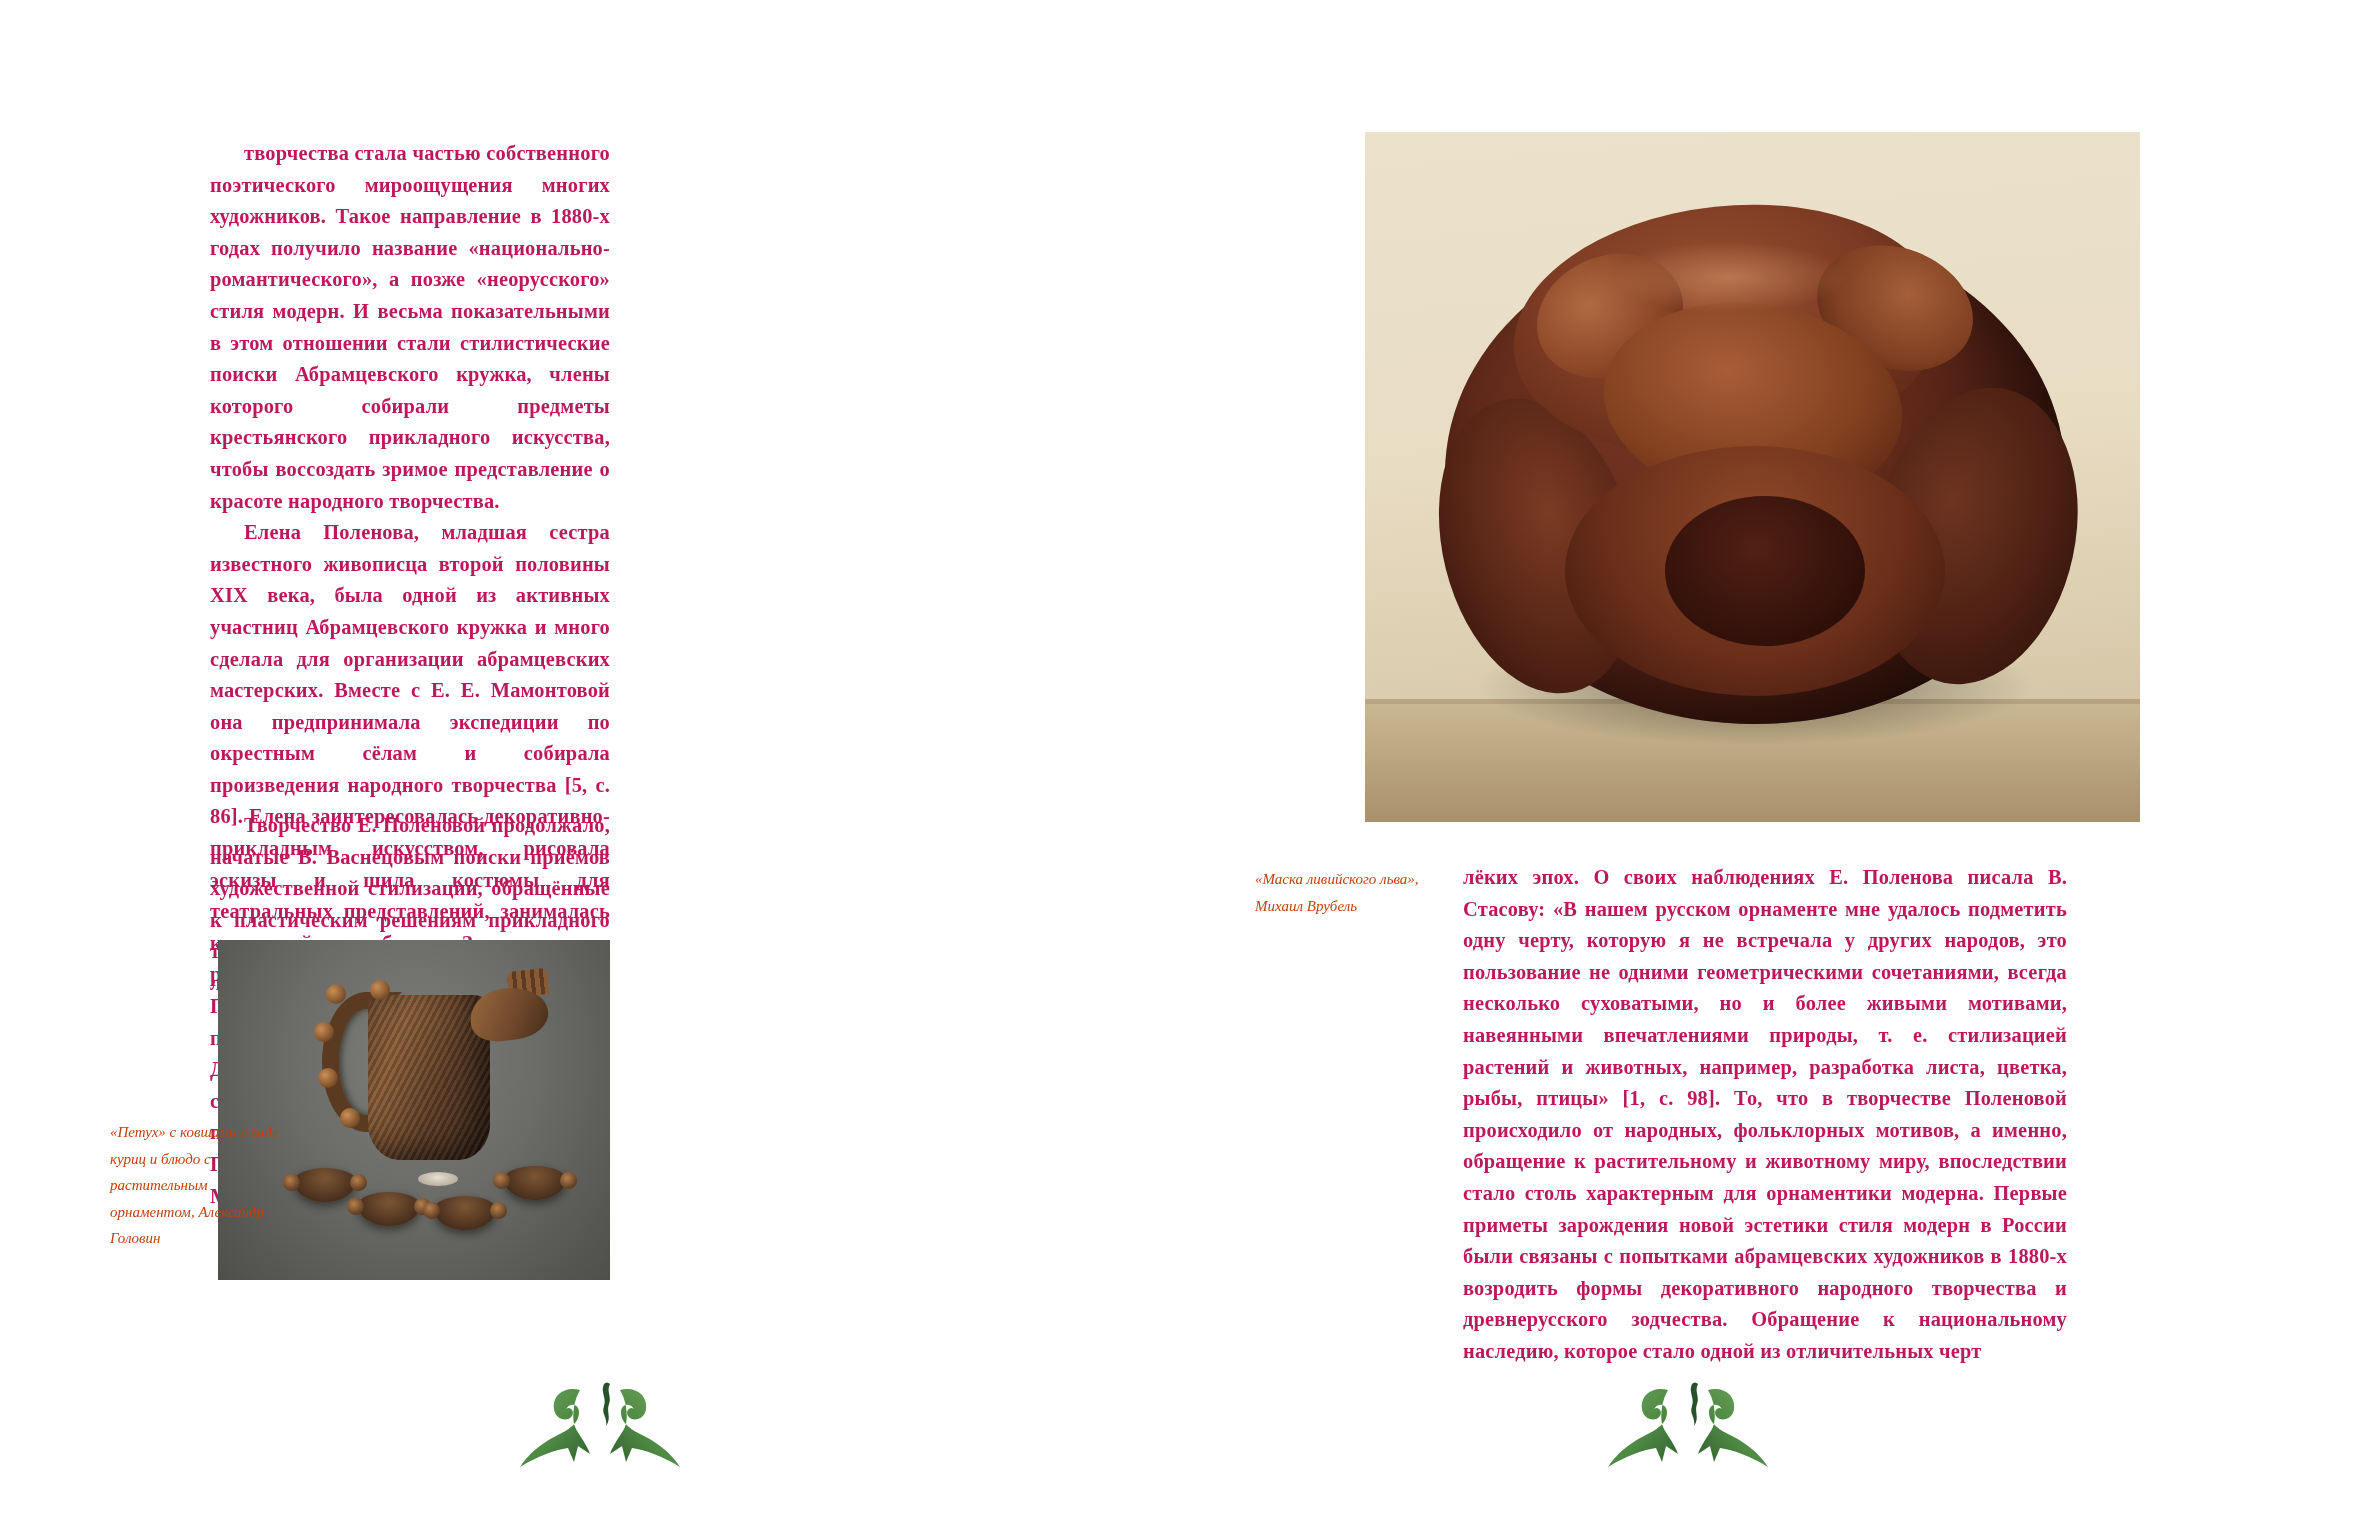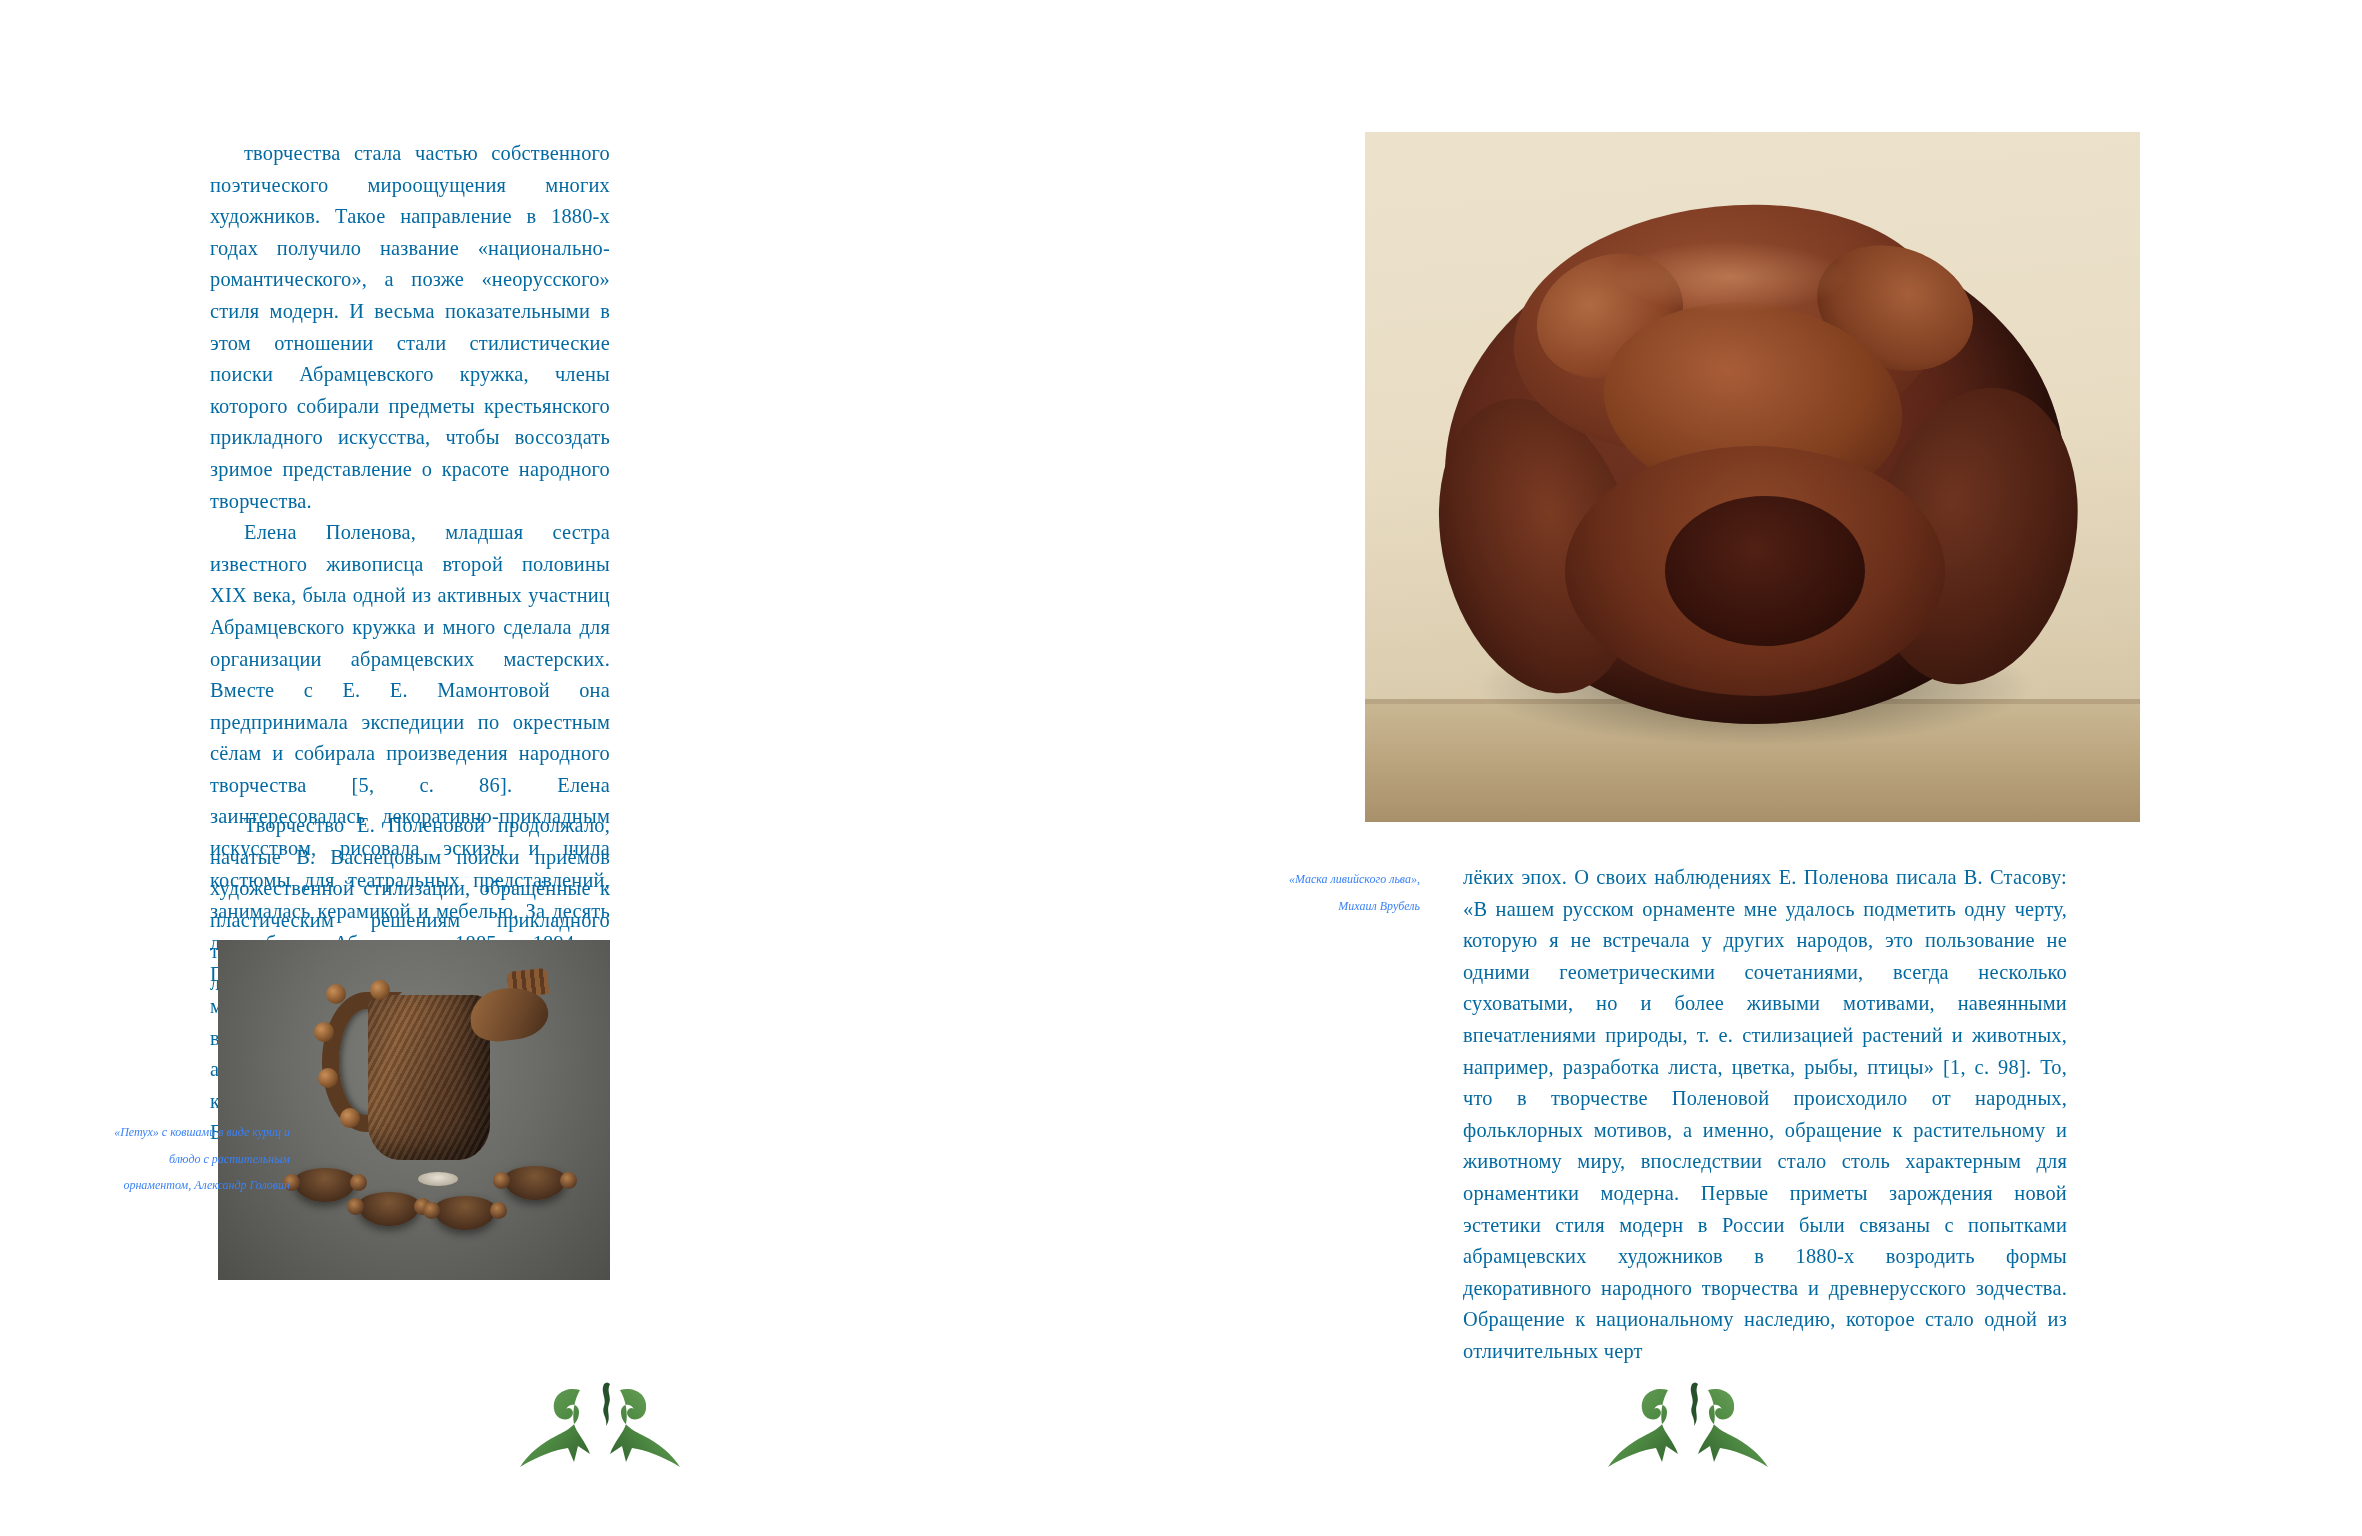--- a/index.html
+++ b/index.html
@@ -24,22 +24,23 @@
   }
 
   
   .col-text {
     position: absolute;
     font-size: 20.4px;
     line-height: 31.6px;
     text-align: justify;
     text-justify: inter-word;
     hyphens: manual;
-    color: #0369a1;
+    color: #be185d;
     letter-spacing: 0.01em;
+    font-weight: bold;
   }
   .col-text p {
     margin: 0;
     text-indent: 34px;
   }
   .col-text p.noindent {
     text-indent: 0;
   }
 
   #left-col-top {
@@ -56,24 +57,23 @@
     left: 1463px;
     top: 862px;
     width: 604px;
   }
 
   
   .caption {
     position: absolute;
     font-family: "Liberation Serif", "DejaVu Serif", serif;
     font-style: italic;
-    font-size: 12px;
+    font-size: 15px;
     line-height: 26.6px;
-    color: #3b82f6;
-    text-align: right;
+    color: #c2410c;
   }
   #caption-lion {
     left: 1255px;
     top: 866px;
     width: 165px;
   }
   #caption-rooster {
     left: 110px;
     top: 1119px;
     width: 180px;

